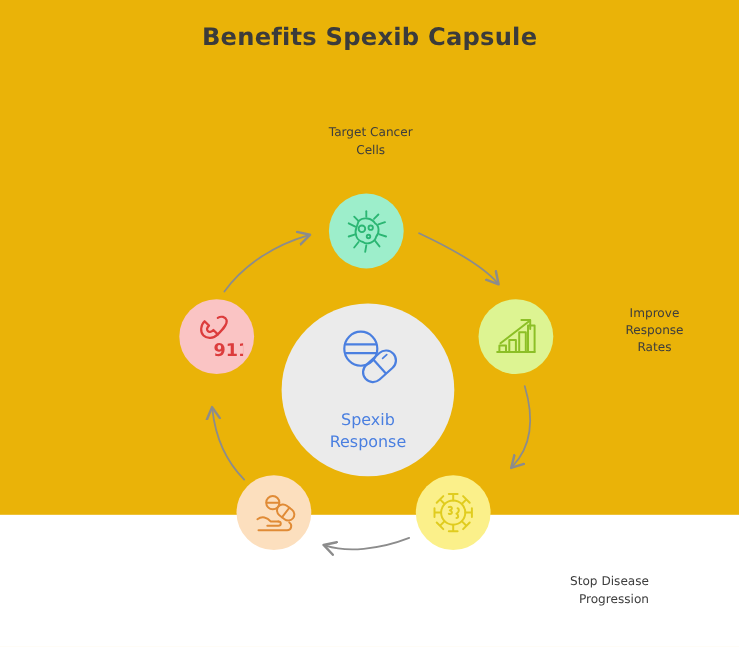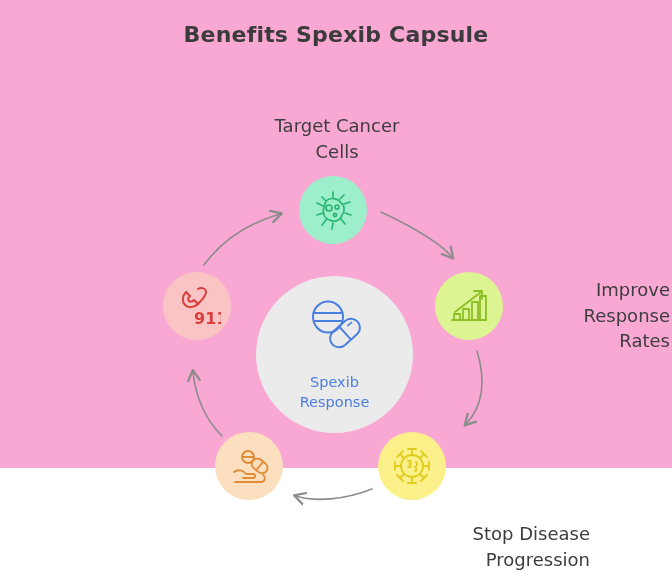--- a/index.html
+++ b/index.html
@@ -11,21 +11,21 @@
     width: 672px;
     height: 588px;
     font-family: "DejaVu Sans", "Liberation Sans", sans-serif;
     overflow: hidden;
     position: relative;
   }
   #diagram-root {
     position: relative;
     width: 672px;
     height: 468px;
-    background: #f9a8d4;
+    background: #eab308;
   }
   #page-title {
     position: absolute;
     top: 22px;
     left: 0;
     width: 672px;
     text-align: center;
     font-size: 22px;
     font-weight: bold;
     color: #3b3b3b;
@@ -70,33 +70,33 @@
     width: 68px;
     height: 68px;
     border-radius: 50%;
     display: flex;
     align-items: center;
     justify-content: center;
   }
   .node-circle svg { display: block; }
   .node-label {
     position: absolute;
-    font-size: 18px;
+    font-size: 11px;
     line-height: 1.42;
     color: #3d3d3d;
     font-family: "DejaVu Sans", "Liberation Sans", sans-serif;
     white-space: pre-line;
   }
 
   
   #node-circle-0 { left: 299px; top: 176px; }
   #node-label-0  { left: 232px; top: 113px; width: 210px; text-align: center; }
 
   #node-circle-1 { left: 435px; top: 272px; }
-  #node-label-1  { left: 520px; top: 277px; width: 150px; text-align: right; }
+  #node-label-1  { left: 520px; top: 277px; width: 150px; text-align: center; }
 
   #node-circle-2 { left: 378px; top: 432px; }
   #node-label-2  { left: 390px; top: 521px; width: 200px; text-align: right; }
 
   #node-circle-3 { left: 215px; top: 432px; }
   #node-label-3  { left: 88px; top: 524px; width: 205px; text-align: center; }
 
   #node-circle-4 { left: 163px; top: 272px; }
   #node-label-4  { left: 4px; top: 285px; width: 148px; text-align: right; }
 </style>

